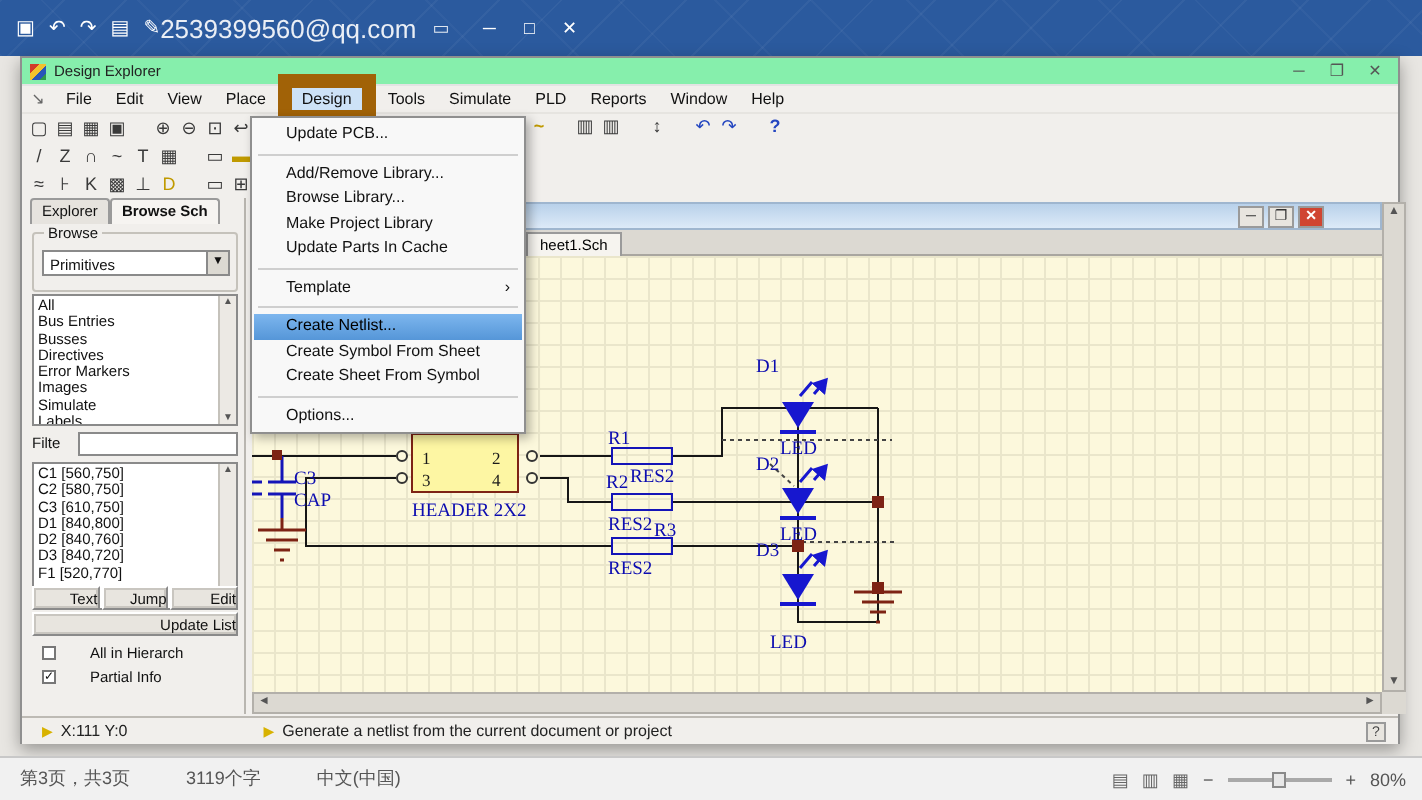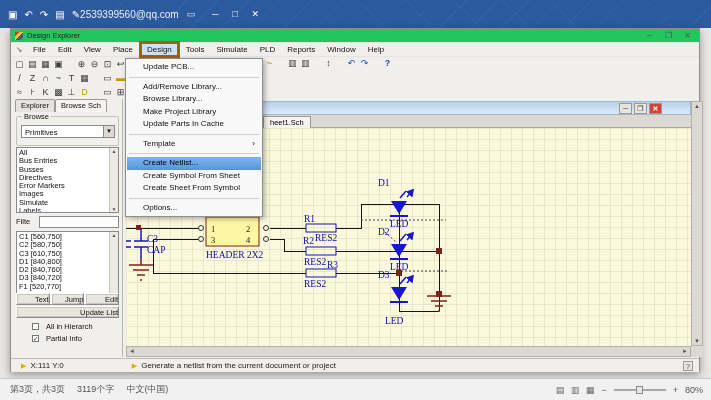--- a/index.html
+++ b/index.html
@@ -7,69 +7,69 @@
   body{position:relative;font-family:"Liberation Sans",sans-serif;background:#e8e6e2;-webkit-font-smoothing:antialiased}
 
   
   .word-titlebar{position:absolute;left:0;top:0;width:711px;height:28px;background:#2b5a9e;color:#fff;
     background-image:repeating-linear-gradient(135deg,rgba(255,255,255,.045) 0 1px,transparent 1px 22px),
                      repeating-linear-gradient(45deg,rgba(255,255,255,.03) 0 1px,transparent 1px 34px);
     display:flex;align-items:center;font-size:9px}
   .qat{display:flex;gap:7px;margin-left:8px;align-items:center}
   .qat span{font-size:10px;cursor:default}
   .word-title{flex:1;text-align:center;font-size:9.5px;opacity:.95;white-space:nowrap;overflow:hidden}
-  .word-account{font-size:10px;margin-right:8px;opacity:.9;white-space:nowrap}
+  .word-account{font-size:13px;margin-right:8px;opacity:.9;white-space:nowrap}
   .word-ctl{display:flex;gap:0;margin-right:2px}
   .word-ctl span{width:20px;text-align:center;font-size:9px;line-height:22px;cursor:default}
   .ribbon-opt{font-size:9px;margin-right:10px;opacity:.85}
 
   
   .de-window{position:absolute;left:10px;top:28px;width:690px;height:344px;background:#f1efec;border:1px solid #8f8f8f;box-shadow:0 3px 8px rgba(0,0,0,.35)}
-  .de-titlebar{position:absolute;left:0;top:0;right:0;height:14px;background:#22c55e;border-bottom:1px solid #e3e3e3;display:flex;align-items:center}
+  .de-titlebar{position:absolute;left:0;top:0;right:0;height:14px;background:#86efac;border-bottom:1px solid #e3e3e3;display:flex;align-items:center}
   .de-appicon{width:8px;height:8px;margin:0 4px 0 4px;background:linear-gradient(135deg,#d23c2a 0 30%,#f2c22e 30% 55%,#2857b8 55% 80%,#2e9b48 80%)}
   .de-title{font-size:7.5px;color:#222}
   .de-ctl{position:absolute;right:2px;top:0;display:flex}
   .de-ctl span{width:19px;text-align:center;font-size:8px;line-height:13px;color:#555;cursor:default}
   .de-menubar{position:absolute;left:0;top:14px;right:0;height:14px;display:flex;align-items:center;font-size:8px;color:#111;background:#f1efec;border-bottom:1px solid #e6e4e0}
   .menu-launch{width:16px;text-align:center;color:#666;font-size:8px}
   .de-menu-item{padding:1px 5px;border:1px solid transparent;cursor:default;white-space:nowrap}
-  .de-menu-item.active{background:#cde2f7;border:3px solid #a16207}
+  .de-menu-item.active{background:#cde2f7;border:7px solid #a16207}
   .tb-row{position:absolute;left:0;right:0;height:14px;display:flex;align-items:center;font-size:9px;color:#3a3a3a}
   .tb-row.r1{top:28px}.tb-row.r2{top:42px}.tb-row.r3{top:56px}
   .tbi{width:13px;text-align:center;line-height:13px;cursor:default}
   .tb-gap{width:10px}
   .tb-right{position:absolute;left:252px;top:0;display:flex;align-items:center}
   .gold{color:#c09a00}.blue{color:#2446c0}.bold{font-weight:bold}
 
   
   .left-panel{position:absolute;left:2px;top:70px;width:110px;height:258px;background:#f1efec;border-right:1px solid #b9b6b0;font-size:7.5px;color:#111}
   .lp-tabs{position:absolute;left:2px;top:0;height:13px;display:flex}
   .lp-tab{padding:1px 5px;border:1px solid #9a9a9a;border-bottom:none;background:#e6e3de;border-radius:2px 2px 0 0;white-space:nowrap}
-  .lp-tab.active{background:#f6f4f1;font-weight:normal}
+  .lp-tab.active{background:#f6f4f1;font-weight:bold}
   .groupbox{position:absolute;left:3px;top:17px;width:103px;height:30px;border:1px solid #c5c2bb;border-radius:2px}
   .groupbox .legend{position:absolute;left:5px;top:-5px;background:#f1efec;padding:0 2px}
   .selectbox{position:absolute;left:4px;top:8px;width:94px;height:13px;background:#fff;border:1px solid #8a8a8a;display:flex;align-items:flex-end}
   .selectbox .val{flex:1;padding-left:3px}
   .selectbox .drop{width:11px;height:11px;background:#dcd9d2;border-left:1px solid #8a8a8a;text-align:center;font-size:6px;line-height:11px}
   .lp-list{position:absolute;left:3px;width:103px;background:#fff;border:1px solid #8a8a8a;overflow:hidden}
   .lp-list.one{top:48px;height:66px}
   .lp-list.two{top:132px;height:74px}
   .lp-list ul{list-style:none;padding:1px 2px}
   .lp-list li{height:8.3px;line-height:8.3px;white-space:nowrap}
   .lp-scroll{position:absolute;right:0;top:0;bottom:0;width:9px;background:#ece9e4;border-left:1px solid #c5c2bb;font-size:5px;color:#555;text-align:center}
   .lp-scroll .up{position:absolute;top:0;left:0;right:0}
   .lp-scroll .dn{position:absolute;bottom:0;left:0;right:0}
   .filter-row{position:absolute;left:3px;top:116px;width:103px;height:13px;display:flex;align-items:center}
   .filter-row label{margin-right:9px}
   .filter-row input{flex:1;height:12px;border:1px solid #8a8a8a;background:#fff;font-size:7.5px;min-width:0;padding:0 2px}
   .btn{background:#e8e5df;border:1px solid;border-color:#fff #8a8a8a #8a8a8a #fff;box-shadow:0 0 0 1px #c9c6c0 inset;text-align:right;cursor:default}
   .lp-btnrow{position:absolute;left:3px;top:194px;width:103px;height:12px;display:flex;gap:1px}
   .lp-btnrow .btn{flex:1;line-height:11px}
   .lp-update{position:absolute;left:3px;top:207px;width:103px;height:12px;line-height:11px}
-  .chk-row{position:absolute;left:19px;display:flex;align-items:center;gap:7px}
+  .chk-row{position:absolute;left:8px;display:flex;align-items:center;gap:17px}
   .chk-row.c1{top:223px}.chk-row.c2{top:235px}
   .chk{width:7px;height:7px;background:#fff;border:1px solid #777;font-size:6px;line-height:6px;text-align:center;color:#111}
 
   
   .mdi-titlebar{position:absolute;left:114px;top:72px;width:566px;height:14px;background:linear-gradient(#b9d1ea,#ddeaf8);border:1px solid #9fb6cf}
   .mdi-ctl{position:absolute;right:28px;top:1px;display:flex;gap:2px}
   .mdi-ctl .b{width:13px;height:11px;background:#e8e5df;border:1px solid #9a9a9a;font-size:7px;line-height:9px;text-align:center;color:#333}
   .mdi-ctl .b.close{background:#d04431;color:#fff;font-weight:bold}
   .tab-strip{position:absolute;left:114px;top:86px;width:566px;height:13px;background:#dcd9d2;border-bottom:1px solid #a9a6a0}
   .sheet-tab{position:absolute;left:138px;top:1px;height:12px;padding:0 6px;background:#f6f4ef;border:1px solid #9a9a9a;border-bottom:none;font-size:7.5px;line-height:11px}
@@ -92,21 +92,21 @@
 
   
   .dropdown{position:absolute;left:114px;top:29px;width:138px;background:#f8f8f8;border:1px solid #8f8f8f;box-shadow:2px 2px 5px rgba(0,0,0,.3);padding:2px 1px;font-size:8px;color:#111;z-index:60}
   .dd-item{height:12.5px;line-height:12.5px;padding-left:16px;position:relative;white-space:nowrap;cursor:default}
   .dd-item.hl{background:linear-gradient(#7db6ee,#5596d8);color:#000}
   .dd-item .sub{position:absolute;right:6px;top:0;font-size:8px}
   .dd-sep{height:1px;background:#cfcfcf;margin:3px 2px}
 
   
   .word-status{position:absolute;left:0;top:378px;width:711px;height:22px;background:#f1f1f1;border-top:1px solid #c8c8c8;display:flex;align-items:center;font-size:9px;color:#555}
-  .ws-left{display:flex;gap:12px;margin-left:10px;align-items:center;white-space:nowrap}
+  .ws-left{display:flex;gap:28px;margin-left:10px;align-items:center;white-space:nowrap}
   .ws-right{position:absolute;right:8px;display:flex;align-items:center;gap:7px}
   .ws-views span{margin-left:4px;font-size:9px;color:#666}
   .zoom-track{width:52px;height:2px;background:#a9a9a9;position:relative}
   .zoom-handle{position:absolute;left:22px;top:-3px;width:7px;height:8px;background:#e8e8e8;border:1px solid #8a8a8a}
 </style>
 </head>
 <body>
 
 <div class="word-titlebar">
   <div class="qat">

